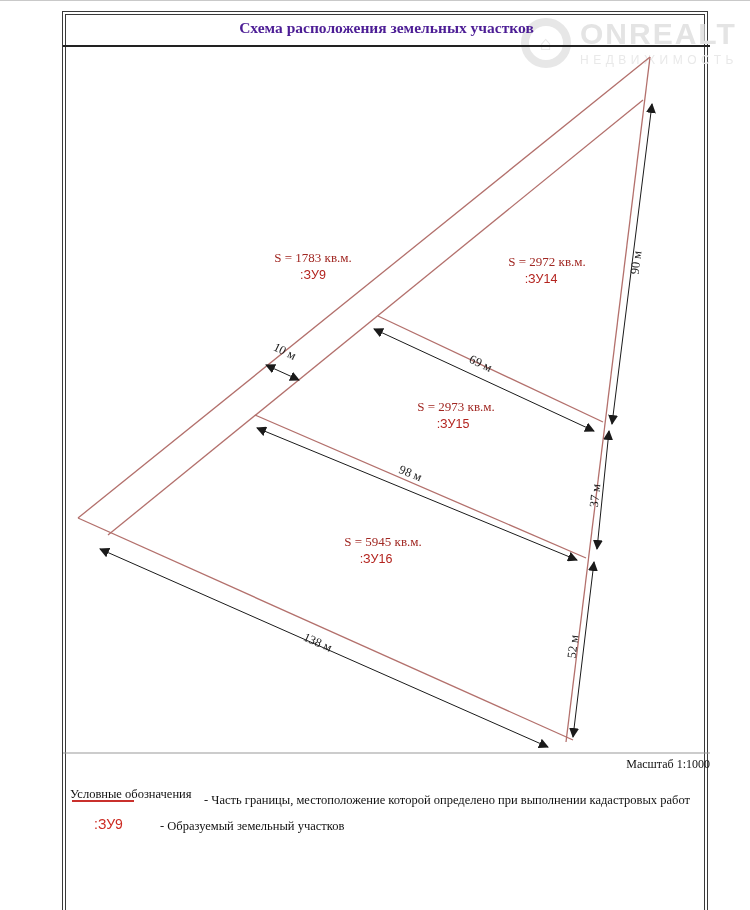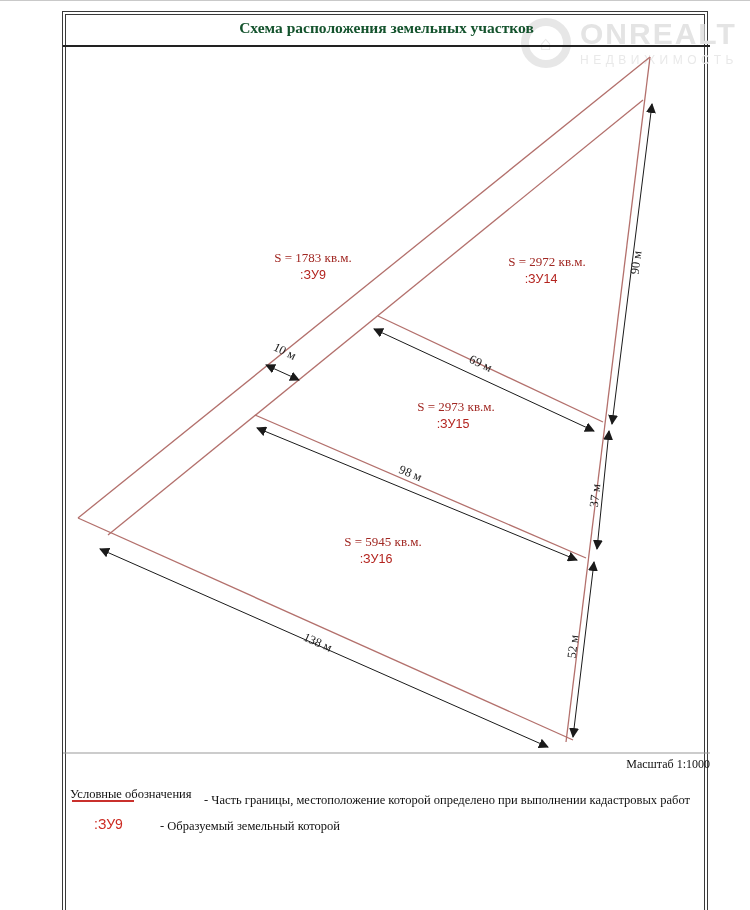--- a/index.html
+++ b/index.html
@@ -7,21 +7,21 @@
     position:relative;width:750px;height:910px;overflow:hidden;
     background:#ffffff;font-family:"Liberation Serif",serif;
   }
   .page-top-edge{position:absolute;left:0;top:0;width:750px;height:1px;background:#c9c9c9;}
   
   .frame-outer{position:absolute;left:62px;top:11px;width:646px;height:912px;
     border:1px solid #3a3a3a;box-sizing:border-box;}
   .frame-inner{position:absolute;left:65px;top:14px;width:640px;height:912px;
     border:1px solid #3a3a3a;box-sizing:border-box;}
   .page-title{position:absolute;left:63px;top:19px;width:647px;text-align:center;
-    font-size:15.5px;font-weight:bold;color:#14532d;z-index:4;}
+    font-size:15.5px;font-weight:bold;color:#4c1d95;z-index:4;}
   .title-underline{position:absolute;left:63px;top:45px;width:647px;height:2px;background:#222;z-index:2;}
   
   .wm{position:absolute;left:521px;top:18px;display:flex;align-items:center;gap:9px;z-index:1;}
   .wm-ring{width:50px;height:50px;border:8px solid #e7e7e7;border-radius:50%;box-sizing:border-box;
     display:flex;align-items:center;justify-content:center;font-size:20px;color:#e7e7e7;
     font-family:"Liberation Sans",sans-serif;}
   .wm-text{display:flex;flex-direction:column;}
   .wm-brand{font-family:"Liberation Sans",sans-serif;font-weight:700;font-size:30px;
     letter-spacing:2px;color:#e4e4e4;line-height:1;}
   .wm-sub{font-family:"Liberation Sans",sans-serif;font-size:12px;letter-spacing:4.5px;
@@ -102,13 +102,13 @@
   <line x1="63" y1="753" x2="710" y2="753" stroke="#999999" stroke-width="1"></line>
 </svg>
 
 <div class="scale-label">Масштаб 1:1000</div>
 <div class="legend-heading">Условные обозначения</div>
 
 <div class="legend-line-marker"></div>
 <div class="legend-text-1">- Часть границы, местоположение которой определено при выполнении кадастровых работ</div>
 
 <div class="legend-zu-marker">:ЗУ9</div>
-<div class="legend-text-2">- Образуемый земельный которой</div>
+<div class="legend-text-2">- Образуемый земельный участков</div>
 
 </body></html>

